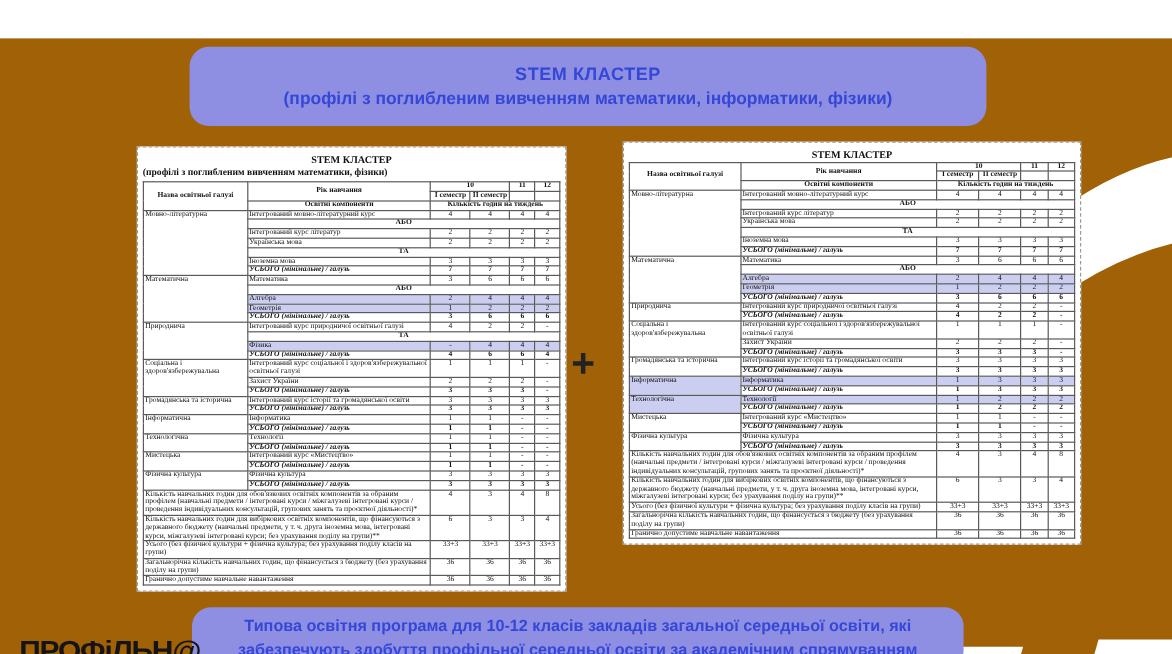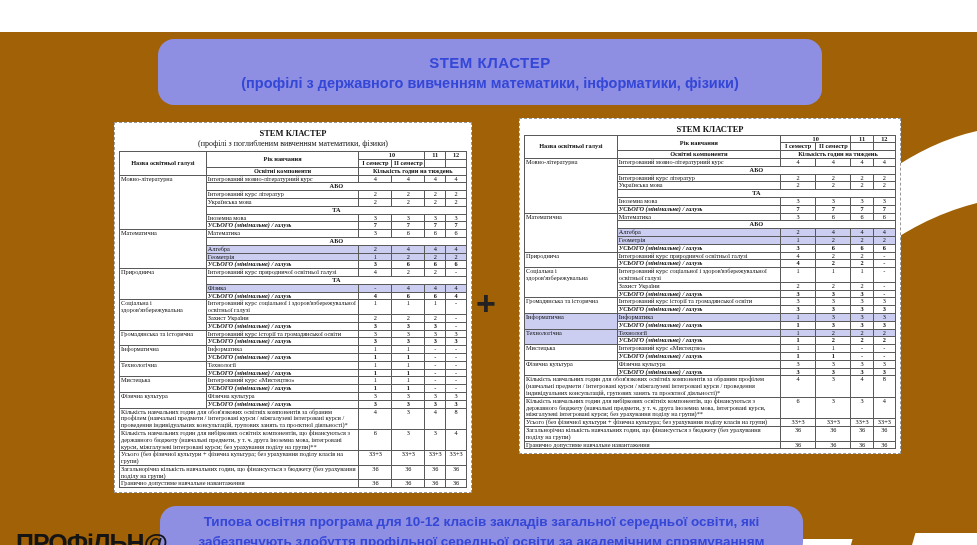--- a/index.html
+++ b/index.html
@@ -17,21 +17,21 @@
   #top-banner .l1{font-size:15px;letter-spacing:0.5px;}
   #top-banner .l2{font-size:14.5px;margin-top:4px;}
   #bottom-banner{left:160px;top:474px;width:643px;height:52px;z-index:3;}
   #bottom-banner .l1{font-size:13.5px;width:620px;line-height:1.5;}
   
   .sheet{position:absolute;background:#fff;border:1px dashed #999;padding:5px 4px 4px 4px;
          font-family:"Liberation Serif",serif;color:#111;z-index:2;}
   #sheet-left{left:114px;top:90px;width:348px;}
   #sheet-right{left:519px;top:86px;width:372px;}
   .sheet .ttl{text-align:center;font-weight:bold;font-size:8.5px;line-height:1.25;}
-  .sheet .sub{text-align:center;font-weight:normal;font-size:8px;margin-bottom:3px;line-height:1.2;}
+  .sheet .sub{font-weight:bold;font-size:8px;margin-bottom:3px;line-height:1.2;}
   .sheet table{border-collapse:collapse;width:100%;font-size:6.3px;line-height:1.08;table-layout:fixed;}
   .sheet col.c1{width:25%;} .sheet col.c2{width:44%;}
   .sheet col.c3{width:9.5%;} .sheet col.c4{width:9.5%;}
   .sheet col.c5{width:6%;}  .sheet col.c6{width:6%;}
   .sheet th,.sheet td{border:1px solid #5a5a5a;padding:0 1px;vertical-align:top;
         overflow:hidden;word-wrap:break-word;}
   .sheet th{font-weight:bold;text-align:center;vertical-align:middle;}
   .sheet td.g{text-align:left;}
   .sheet td.c{text-align:left;}
   .sheet td.v{text-align:center;}
@@ -73,21 +73,21 @@
   </svg>
 
   <div class="stripe" style="left:405px;"></div>
   <div class="stripe" style="left:527px;"></div>
   <div class="stripe" style="left:660px;"></div>
   <div class="stripe" style="left:788px;"></div>
   <div class="stripe" style="left:908px;width:80px;height:52px;"></div>
 
   <div class="banner" id="top-banner">
     <div class="l1">STEM  КЛАСТЕР</div>
-    <div class="l2">(профілі з державного вивченням математики, інформатики, фізики)</div>
+    <div class="l2">(профілі з поглибленим вивченням математики, інформатики, фізики)</div>
   </div>
 
   <div class="sheet" id="sheet-left">
       <div class="ttl">STEM КЛАСТЕР</div>
       <div class="sub">(профілі з поглибленим вивченням математики, фізики)</div>
       <table>
         <colgroup>
           <col class="c1">
           <col class="c2">
           <col class="c3">

